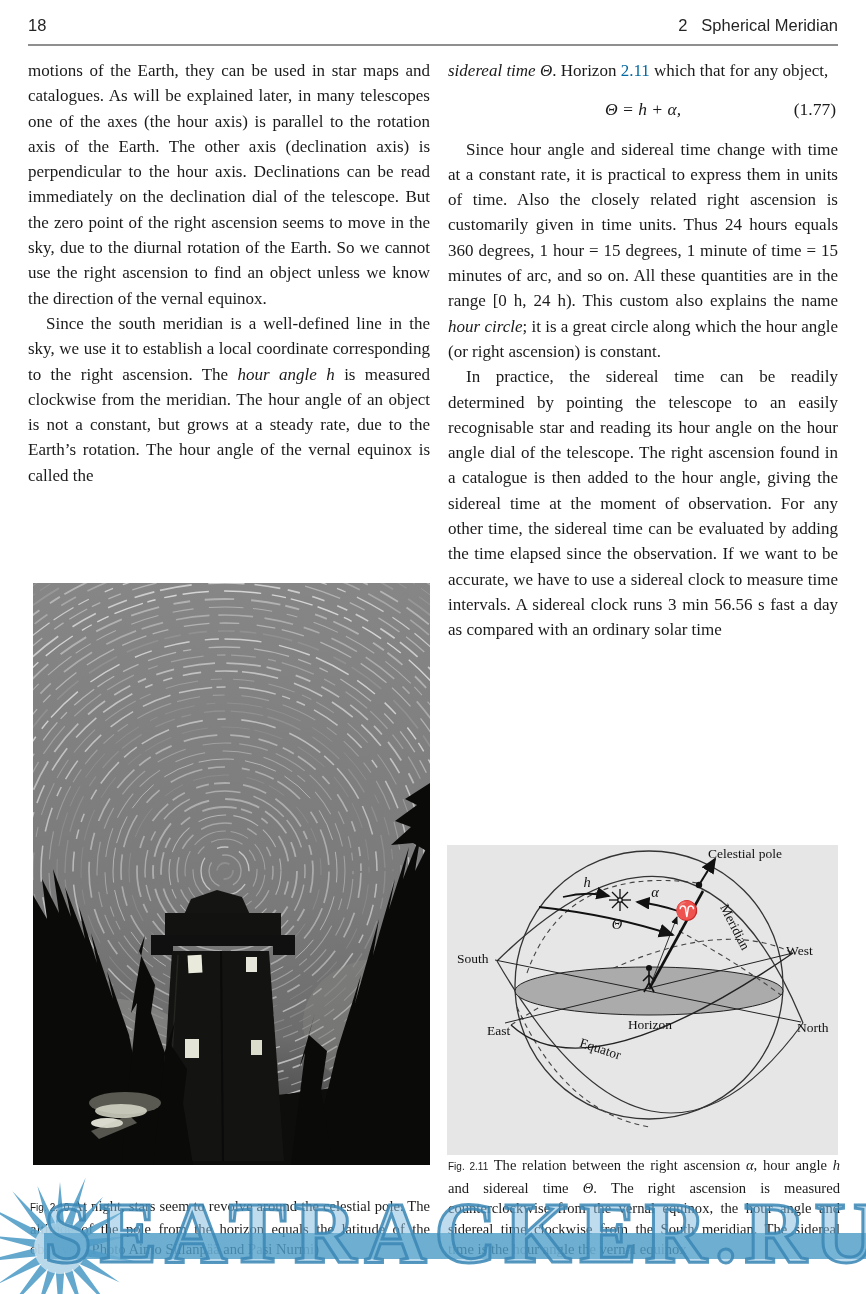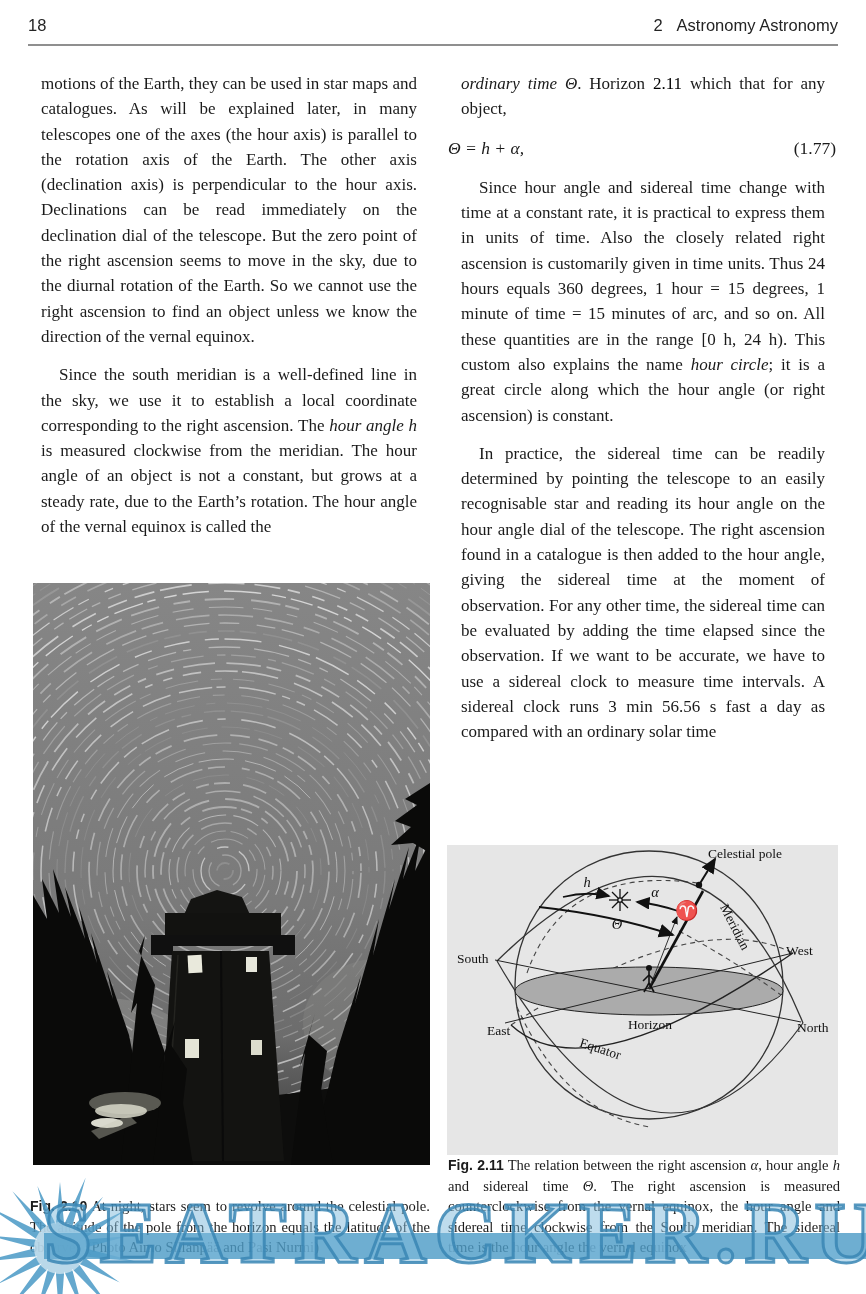--- a/index.html
+++ b/index.html
@@ -11,35 +11,35 @@
          font-family:"Liberation Sans", sans-serif; font-size:16.5px; color:#242424;text-align:center; }
   .hdr .pno { position:absolute; left:0; top:2px; }
   .hdr .chap { position:absolute; right:0; top:2px; }
   .hdr .chap .num { margin-right:14px; }
   .rule { position:absolute; top:44px; left:28px; width:810px; height:2px; background:#8f8f8f; }
 
   
   .col { position:absolute; font-size:17px; line-height:25.3px; text-align:justify; }
   .col-left  { left:28px;  top:58px; width:402px; }
   .col-right { left:448px; top:58px; width:390px; }
-  .col p { margin:13px; }
+  .col p { margin:0; }
   .col p.ind { text-indent:18px; }
   .it { font-style:italic; }
-  .xref { color:#000000; cursor:pointer; }
-  .equation { position:relative; margin:14px 0 14px 0; text-align:left; font-size:17.5px; }
+  .xref { color:#0369a1; cursor:pointer; }
+  .equation { position:relative; margin:14px 0 14px 0; text-align:center; font-size:17.5px; }
   .equation .eqnum { position:absolute; right:2px; top:0; font-style:normal; }
 
   
   .photo { position:absolute; left:33px; top:583px; width:397px; height:582px; }
 
   
   .caption { position:absolute; font-size:14.6px; line-height:20.6px; text-align:justify; color:#1c1c1c; }
   .cap210 { left:30px; top:1196px; width:400px; }
   .cap211 { left:448px; top:1155px; width:392px; }
-  .figlab { font-family:"Liberation Sans", sans-serif; font-weight:bold; font-size:14px; }
+  .figlab { font-family:"Liberation Sans", sans-serif; font-weight:normal; font-size:10px; }
 
   
   .diagram { position:absolute; left:447px; top:845px; width:391px; height:310px; }
   .diagram text { font-family:"Liberation Serif", serif; }
 
   
   .wm-band { position:absolute; left:44px; top:1233px; width:822px; height:26px;
              background:rgba(78,156,199,0.82); z-index:29; pointer-events:none; }
   .wm-text { position:absolute; left:44px; top:1190px; z-index:30; pointer-events:none;
              font-family:"Liberation Serif", serif; font-weight:bold; font-size:86px; line-height:86px;
@@ -48,32 +48,32 @@
   .wm-star { position:absolute; left:-12px; top:1178px; z-index:28; pointer-events:none; }
 </style>
 </head>
 <body>
 
 <div class="page">
 
   <div class="hdr">
     <span class="pno">18</span>
     <span class="chap">
-      <span class="num">2</span><span>Astronomy Astronomy</span>
+      <span class="num">2</span><span>Spherical Meridian</span>
     </span>
   </div>
   <div class="rule"></div>
 
   <div class="col col-left">
     <p><span>motions of the Earth, they can be used in star maps and catalogues. As will be explained later, in many telescopes one of the axes (the hour axis) is parallel to the rotation axis of the Earth. The other axis (declination axis) is perpendicular to the hour axis. Declinations can be read immediately on the declination dial of the telescope. But the zero point of the right ascension seems to move in the sky, due to the diurnal rotation of the Earth. So we cannot use the right ascension to find an object unless we know the direction of the vernal equinox.</span></p>
     <p class="ind"><span>Since the south meridian is a well-defined line in the sky, we use it to establish a local coordinate corresponding to the right ascension. The </span><span class="it">hour angle h</span><span> is measured clockwise from the meridian. The hour angle of an object is not a constant, but grows at a steady rate, due to the Earth’s rotation. The hour angle of the vernal equinox is called the</span></p>
   </div>
 
   <div class="col col-right">
-    <p><span class="it">ordinary time Θ</span><span>. Horizon </span><span class="xref">2.11</span><span> which that for any object,</span></p>
+    <p><span class="it">sidereal time Θ</span><span>. Horizon </span><span class="xref">2.11</span><span> which that for any object,</span></p>
     <div class="equation">
       <span class="it">Θ = h + α,</span>
       <span class="eqnum">(1.77)</span>
     </div>
     <p class="ind"><span>Since hour angle and sidereal time change with time at a constant rate, it is practical to express them in units of time. Also the closely related right ascension is customarily given in time units. Thus 24 hours equals 360 degrees, 1 hour = 15 degrees, 1 minute of time = 15 minutes of arc, and so on. All these quantities are in the range [0 h, 24 h). This custom also explains the name </span><span class="it">hour circle</span><span>; it is a great circle along which the hour angle (or right ascension) is constant.</span></p>
     <p class="ind"><span>In practice, the sidereal time can be readily determined by pointing the telescope to an easily recognisable star and reading its hour angle on the hour angle dial of the telescope. The right ascension found in a catalogue is then added to the hour angle, giving the sidereal time at the moment of observation. For any other time, the sidereal time can be evaluated by adding the time elapsed since the observation. If we want to be accurate, we have to use a sidereal clock to measure time intervals. A sidereal clock runs 3 min 56.56 s fast a day as compared with an ordinary solar time</span></p>
   </div>
 
   <svg class="photo" width="397" height="582" viewBox="0 0 397 582">
     <defs>

